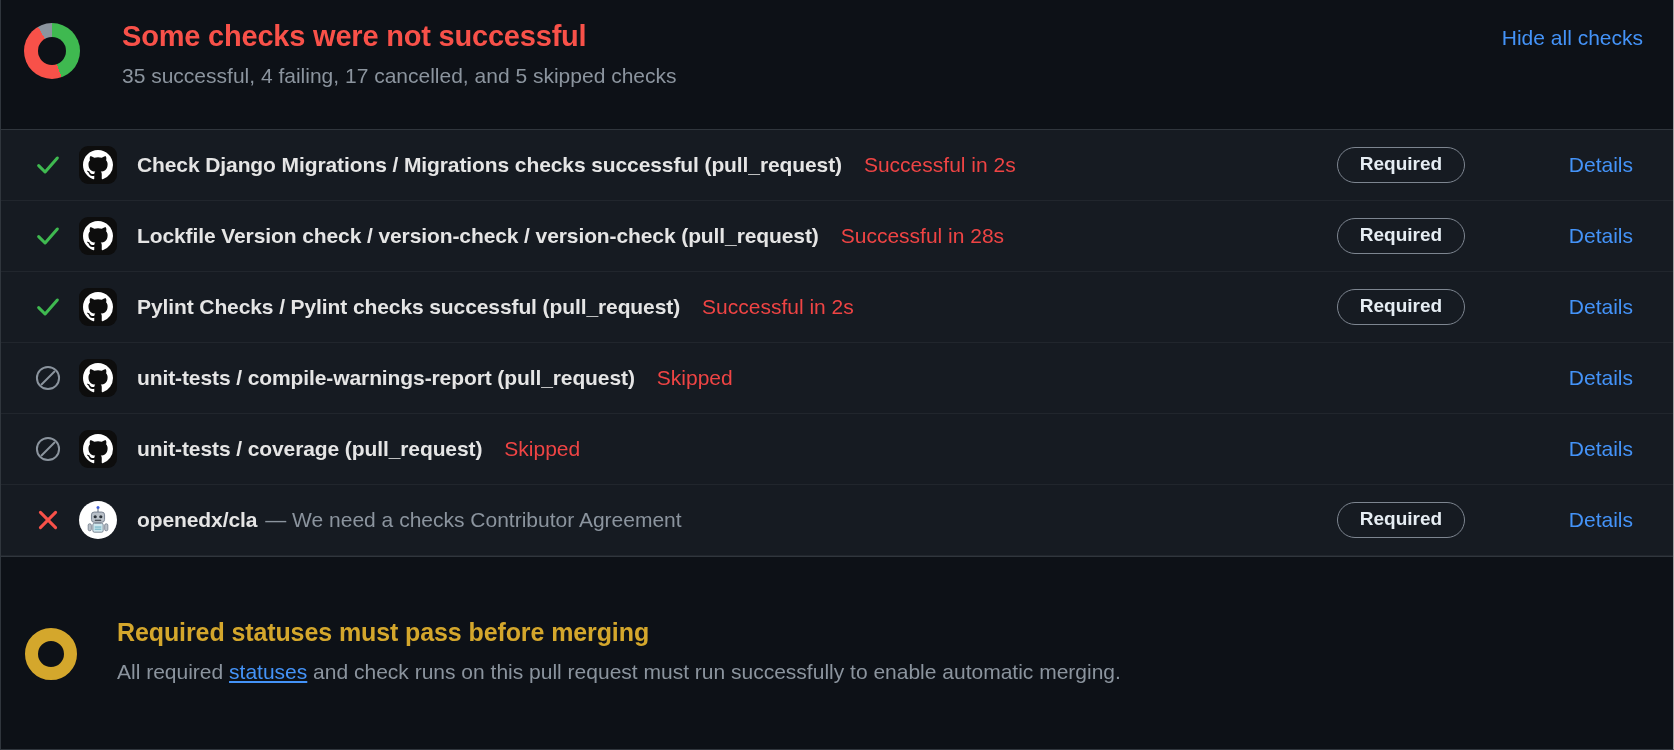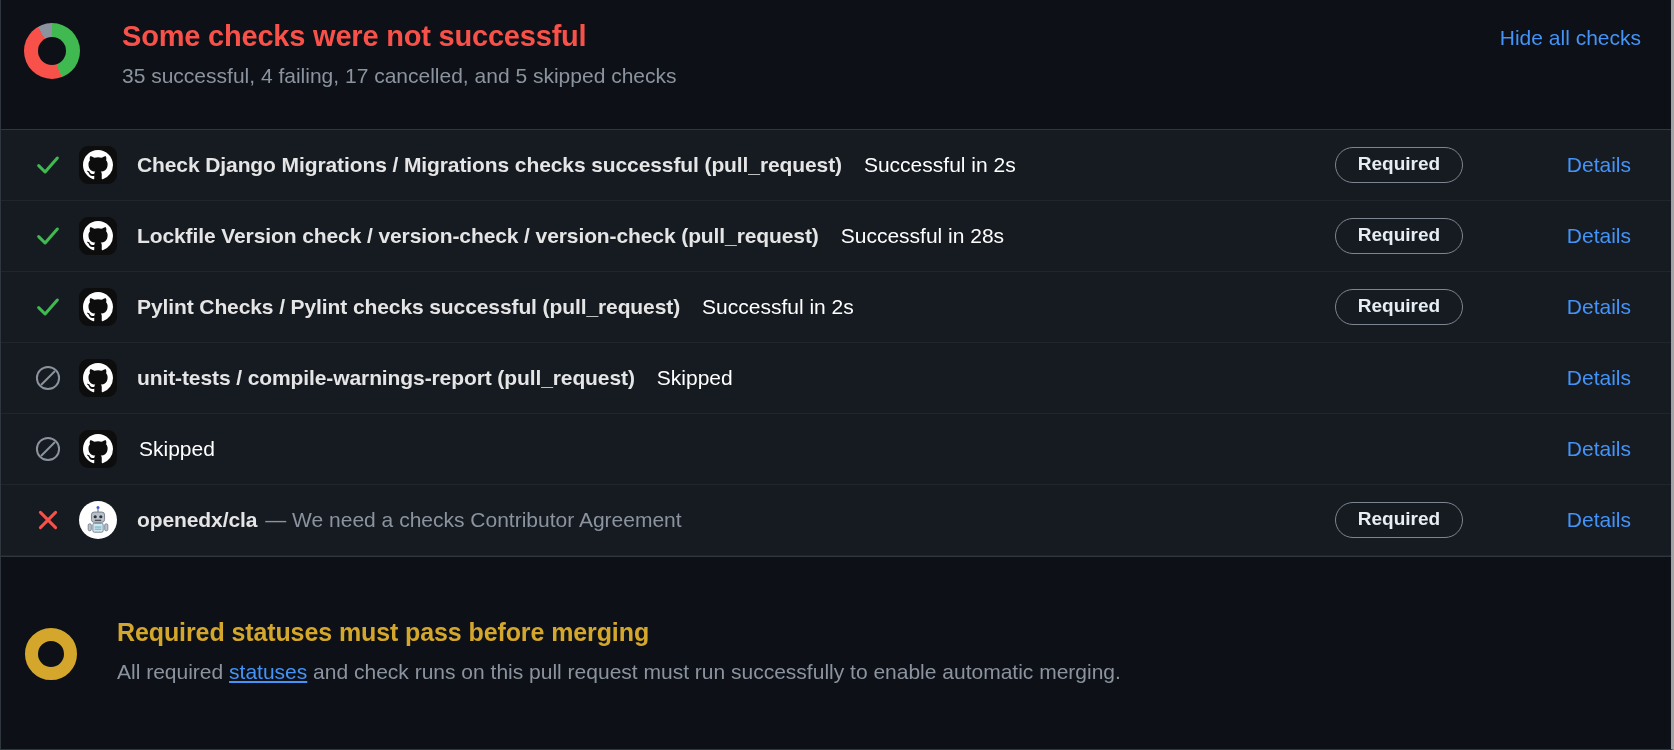--- a/index.html
+++ b/index.html
@@ -10,21 +10,21 @@
     font-family: "Liberation Sans", sans-serif;
     -webkit-font-smoothing: antialiased;
   }
   #root {
     width: 1674px;
     height: 750px;
     position: relative;
     overflow: hidden;
     background: #0d1117;
     border-left: 1px solid #30363d;
-    border-right: 3px solid #a3a3a3;
+    border-right: 1px solid #a3a3a3;
     border-bottom: 1px solid #30363d;
     display: flex;
     flex-direction: column;
   }
 
   
   .checks-header {
     display: flex;
     align-items: flex-start;
     padding: 18px 26px 22px 20px;
@@ -144,21 +144,21 @@
   .check-desc {
     font-size: 21px;
     font-weight: normal;
     color: #8b949e;
     margin-left: 8px;
     white-space: nowrap;
   }
   .check-status {
     margin-left: 22px;
     font-size: 21px;
-    color: #ffffff;
+    color: #ef4444;
     white-space: nowrap;
   }
   .row-right {
     margin-left: auto;
     display: flex;
     align-items: center;
     gap: 0px;
     text-align: right;
   }
   .badge-required {
@@ -341,20 +341,21 @@
           <svg width="28" height="28" viewBox="0 0 24 24" fill="none" stroke="#8b949e" stroke-width="1.7">
             <circle cx="12" cy="12" r="9.5"></circle>
             <line x1="6" y1="18" x2="18" y2="6"></line>
           </svg>
         </div>
         <div class="avatar gh">
           <svg width="30" height="30" viewBox="0 0 16 16" fill="#ffffff">
             <path d="M8 0C3.58 0 0 3.58 0 8c0 3.54 2.29 6.53 5.47 7.59.4.07.55-.17.55-.38 0-.19-.01-.82-.01-1.49-2.01.37-2.53-.49-2.69-.94-.09-.23-.48-.94-.82-1.13-.28-.15-.68-.52-.01-.53.63-.01 1.08.58 1.23.82.72 1.21 1.87.87 2.33.66.07-.52.28-.87.51-1.07-1.78-.2-3.64-.89-3.64-3.95 0-.87.31-1.59.82-2.15-.08-.2-.36-1.02.08-2.12 0 0 .67-.21 2.2.82.64-.18 1.32-.27 2-.27s1.36.09 2 .27c1.53-1.04 2.2-.82 2.2-.82.44 1.1.16 1.92.08 2.12.51.56.82 1.27.82 2.15 0 3.07-1.87 3.75-3.65 3.95.29.25.54.73.54 1.48 0 1.07-.01 1.93-.01 2.2 0 .21.15.46.55.38A8.012 8.012 0 0 0 16 8c0-4.42-3.58-8-8-8z"></path>
           </svg>
         </div>
+        <span class="check-name">unit-tests / coverage (pull_request)</span>
         <span class="check-status">Skipped</span>
         <div class="row-right">
           <div class="badge-slot"></div>
           <div class="details-slot">
             <a class="details-link">Details</a>
           </div>
         </div>
       </div>
       <div class="check-row">
         <div class="status-icon">

